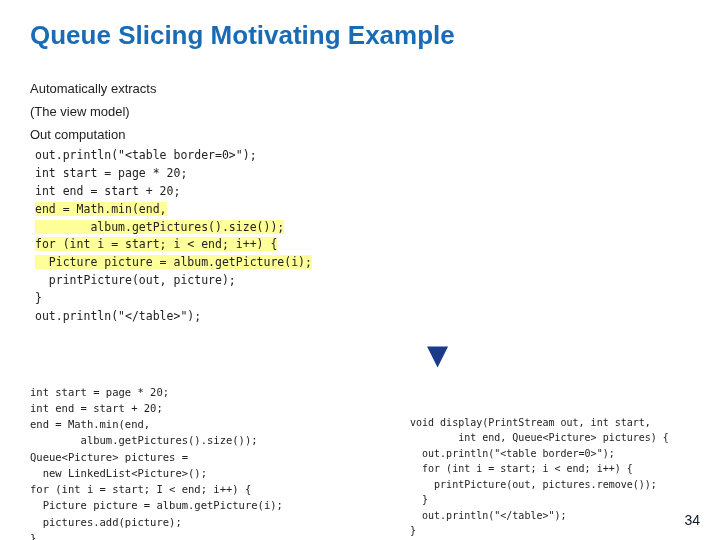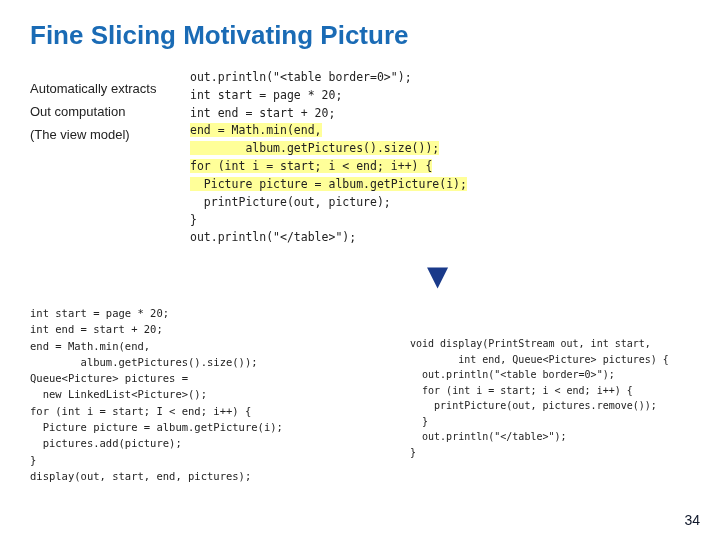--- a/index.html
+++ b/index.html
@@ -18,21 +18,21 @@
       position: relative;
     }
     .title {
       font-size: 26px;
       font-weight: bold;
       color: #1a6bb5;
       margin-bottom: 18px;
     }
     .content-area {
       display: flex;
-      flex-direction: row;
+      flex-direction: column;
       gap: 0px;
     }
     .left-label {
       width: 155px;
       padding-top: 10px;
       font-size: 13px;
       color: #222;
       line-height: 1.6;
       flex-shrink: 0;
     }
@@ -88,27 +88,27 @@
     pre {
       margin: 0;
       white-space: pre;
     }
   </style>
 </head>
 <body>
 
 <div class="slide">
 
-  <div class="title">Fine Slicing Motivating Picture</div>
+  <div class="title">Queue Slicing Motivating Example</div>
 
   <div class="content-area">
     <div class="left-label">
       <p>Automatically extracts</p>
+      <p>(The view model)</p>
       <p>Out computation</p>
-      <p>(The view model)</p>
     </div>
     <div class="code-block-top">
       <pre id="top-code-pre">out.println("&lt;table border=0&gt;");
 int start = page * 20;
 int end = start + 20;
 <span style="background:#ffff99;">end = Math.min(end,</span>
 <span style="background:#ffff99;">        album.getPictures().size());</span>
 <span style="background:#ffff99;">for (int i = start; i &lt; end; i++) {</span>
 <span style="background:#ffff99;">  Picture picture = album.getPicture(i);</span>
   printPicture(out, picture);

